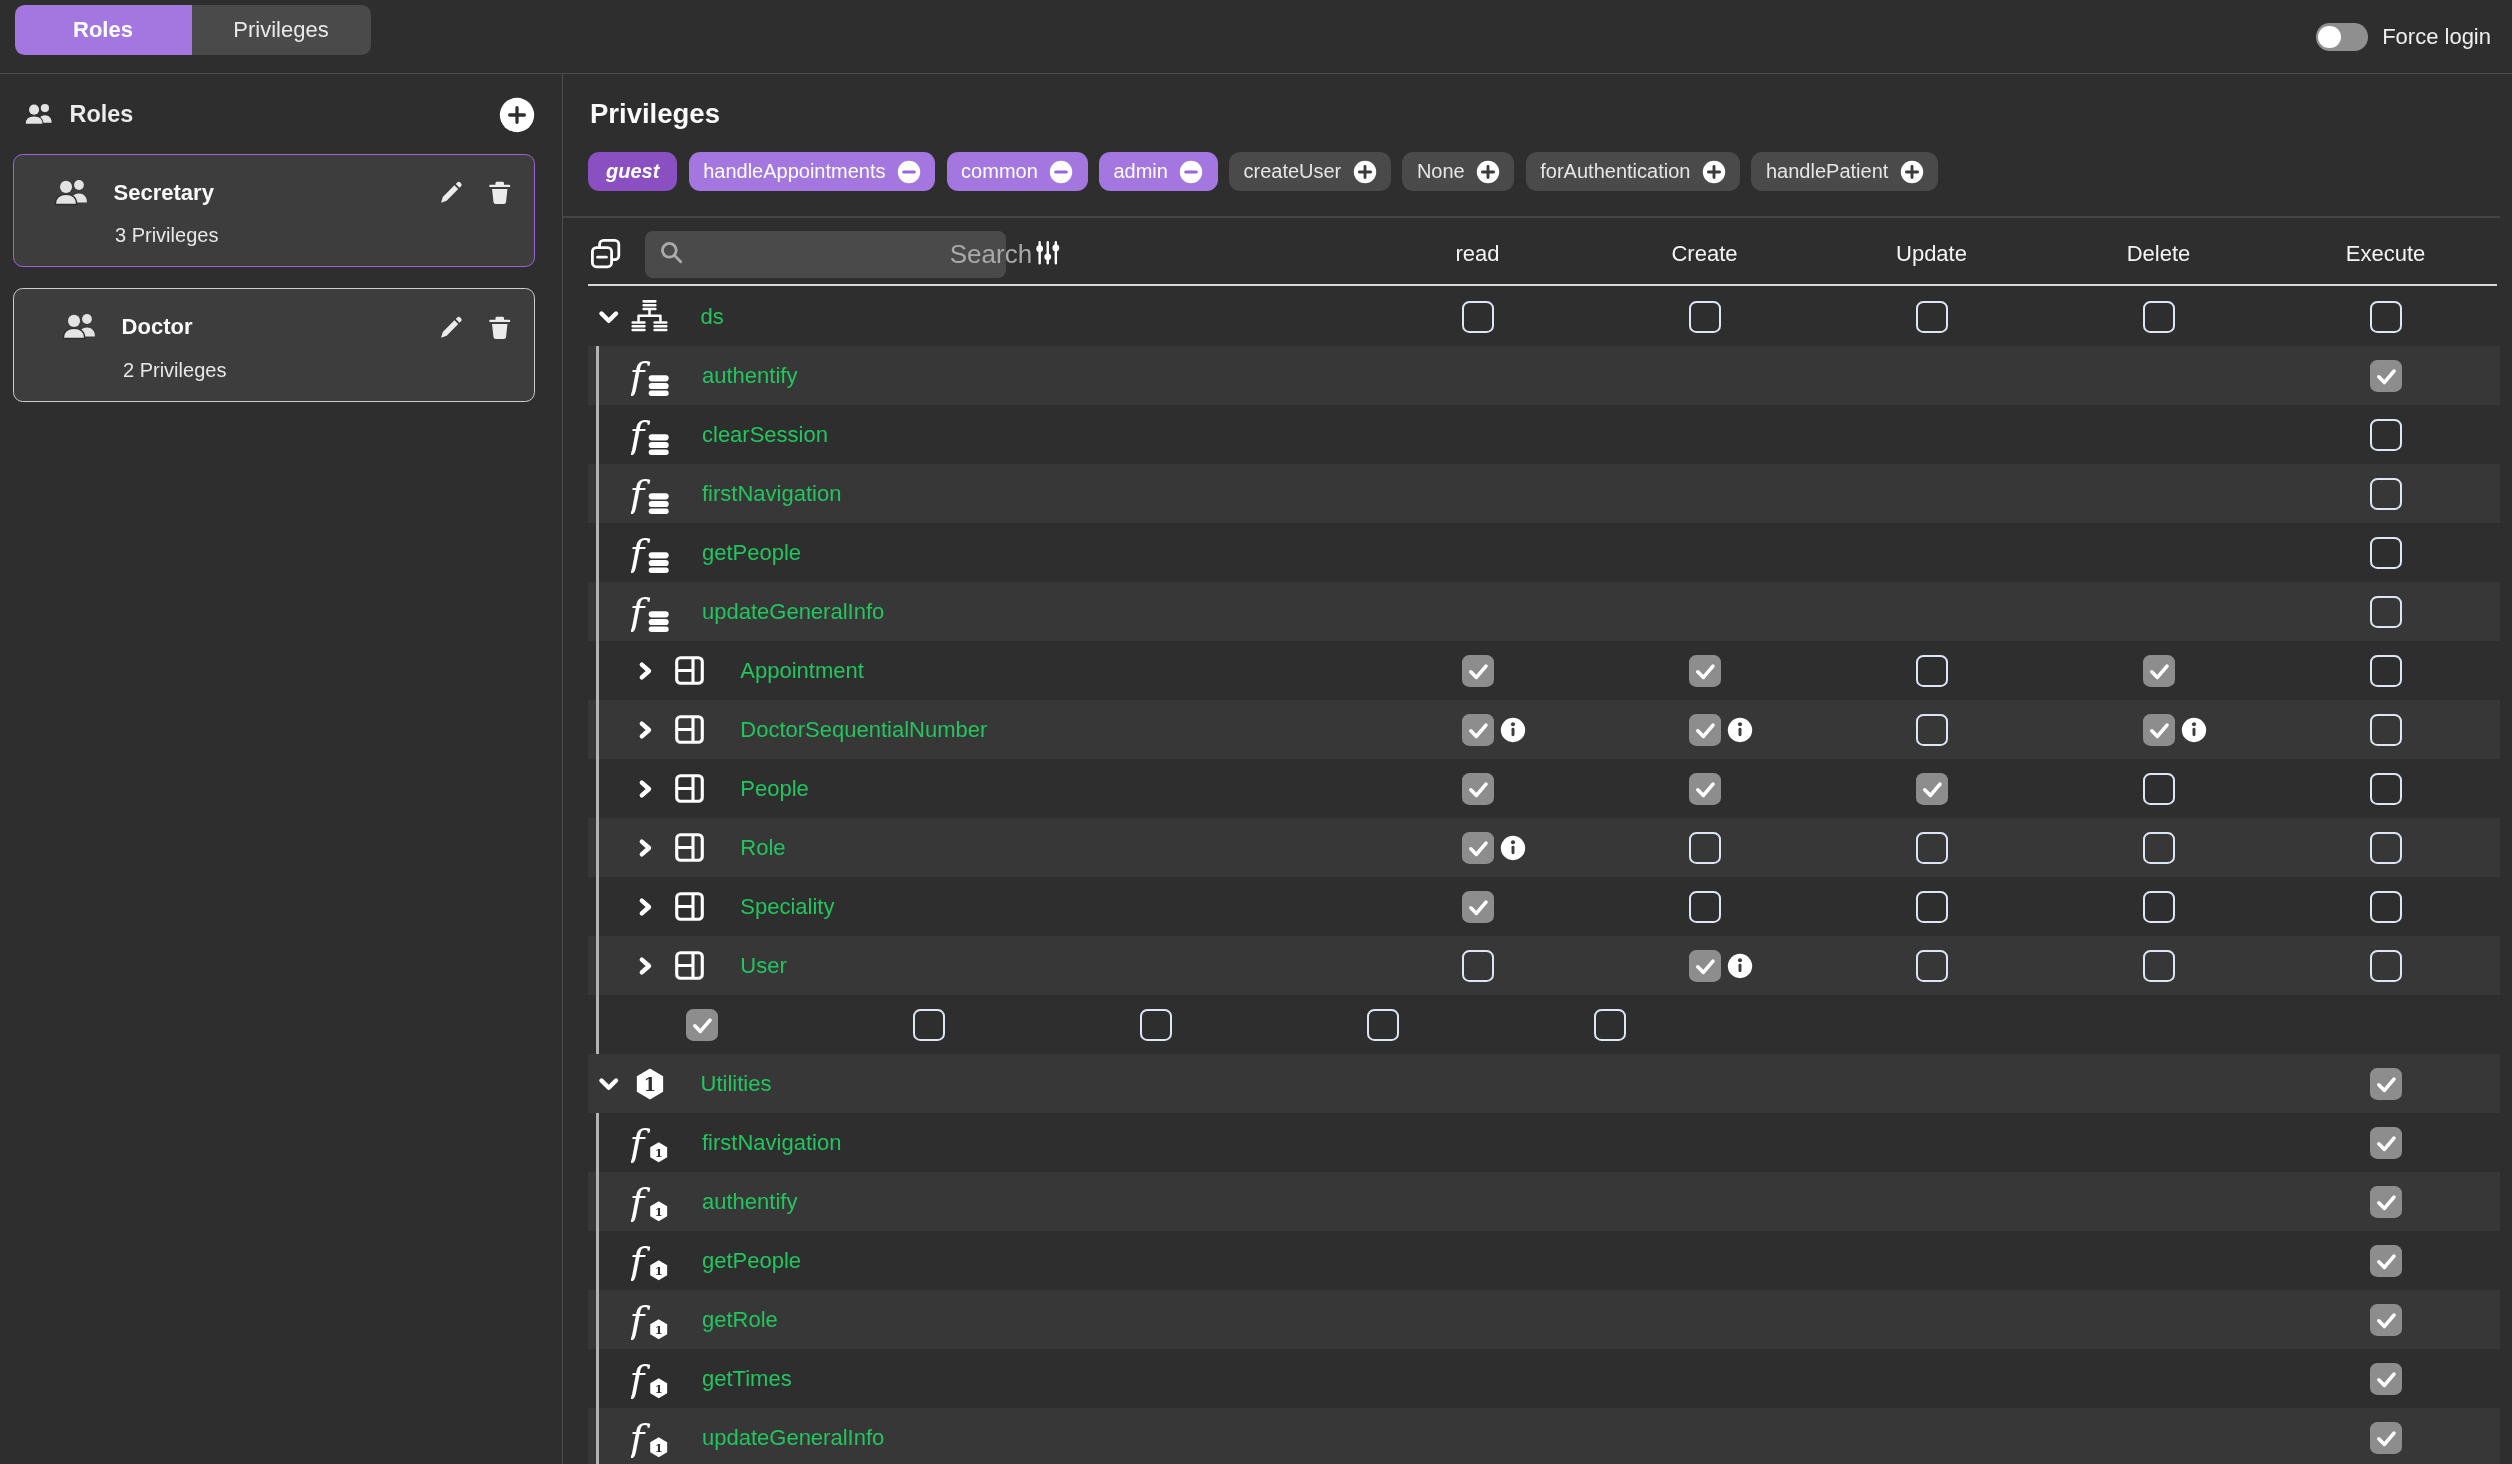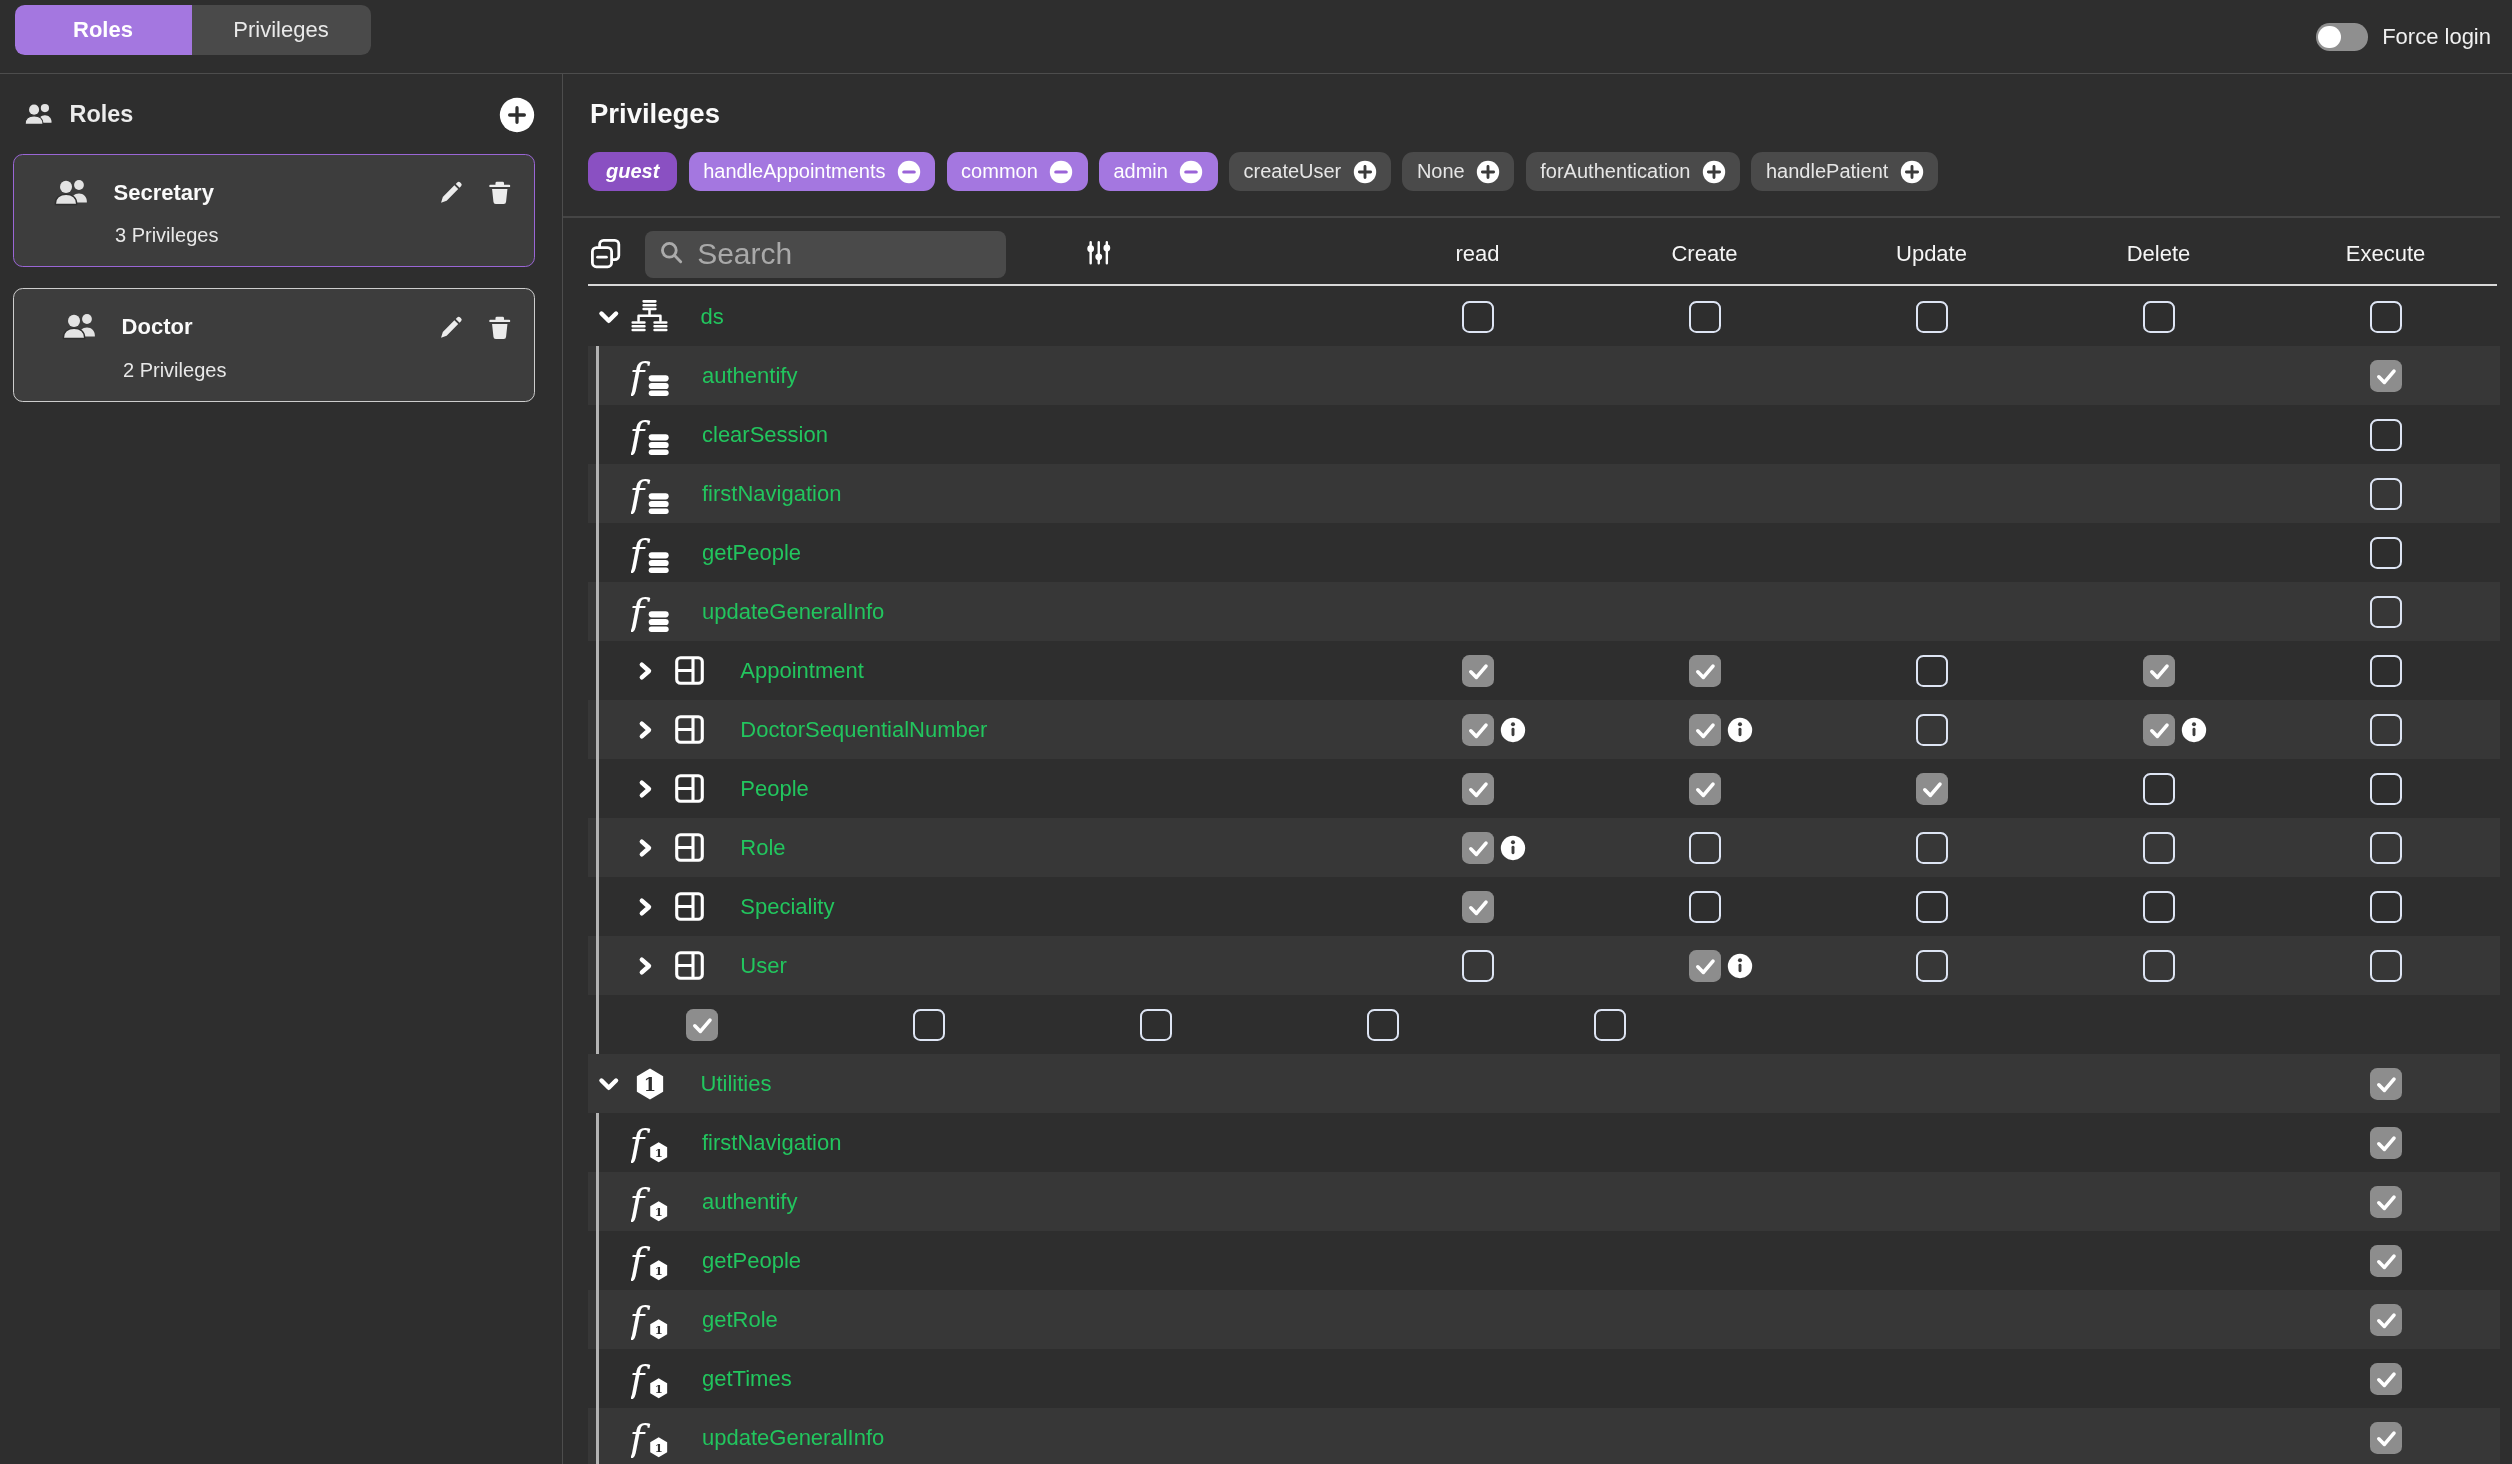--- a/index.html
+++ b/index.html
@@ -41,21 +41,21 @@
   .chip{height:39px;border-radius:11.3px;display:flex;align-items:center;padding:0 14.5px;font-size:20px;color:#fff;cursor:pointer;}
   .chip.purple{background:#a477e0;}
   .chip.purple-plain{background:#8a50c2;font-style:italic;font-weight:bold;padding:0 18px;}
   .chip.gray{background:#4a4a4a;color:#e6e6e6;}
   .chip .cico{margin-left:11.3px;display:flex;}
   .m-divider{position:absolute;left:0;top:142px;width:1937px;height:1.6px;background:#454545;}
   .controls{position:absolute;left:25px;top:154px;width:1912px;height:52px;display:flex;align-items:center;}
   .namecol{width:776px;display:flex;align-items:center;flex:none;}
   .collapsebtn{background:transparent;border:none;padding:0;margin-left:2.4px;cursor:pointer;display:flex;}
   .searchbox{margin-left:22.6px;width:361px;height:47px;background:#4a4a4a;border-radius:8px;display:flex;align-items:center;padding:0 13px;box-sizing:border-box;}
-  .searchbox input{flex:1;background:transparent;border:none;outline:none;color:#e8e8e8;font-size:30px;margin-left:9.7px;font-family:inherit;}
+  .searchbox input{flex:1;background:transparent;border:none;outline:none;color:#e8e8e8;font-size:26px;margin-left:9.7px;font-family:inherit;text-align:right;}
   .searchbox input::placeholder{color:#a9a9a9;}
   .colhead{width:227px;flex:none;text-align:center;font-size:22px;color:#f5f5f5;}
   .head-underline{position:absolute;left:25px;top:210px;width:1909px;height:1.6px;background:#d8d8d8;}
   .rows{position:absolute;left:25px;top:213px;width:1912px;}
   .row{height:59px;display:flex;align-items:center;position:relative;}
   .row.alt{background:#373737;}
   .row.child::before{content:"";position:absolute;left:8px;top:0;bottom:0;width:3.2px;background:#b3b3b3;}
   .row .name{width:776px;flex:none;display:flex;align-items:center;box-sizing:border-box;}
   .row .name.section{padding-left:6.5px;}
   .row .name.fn{padding-left:42px;}

